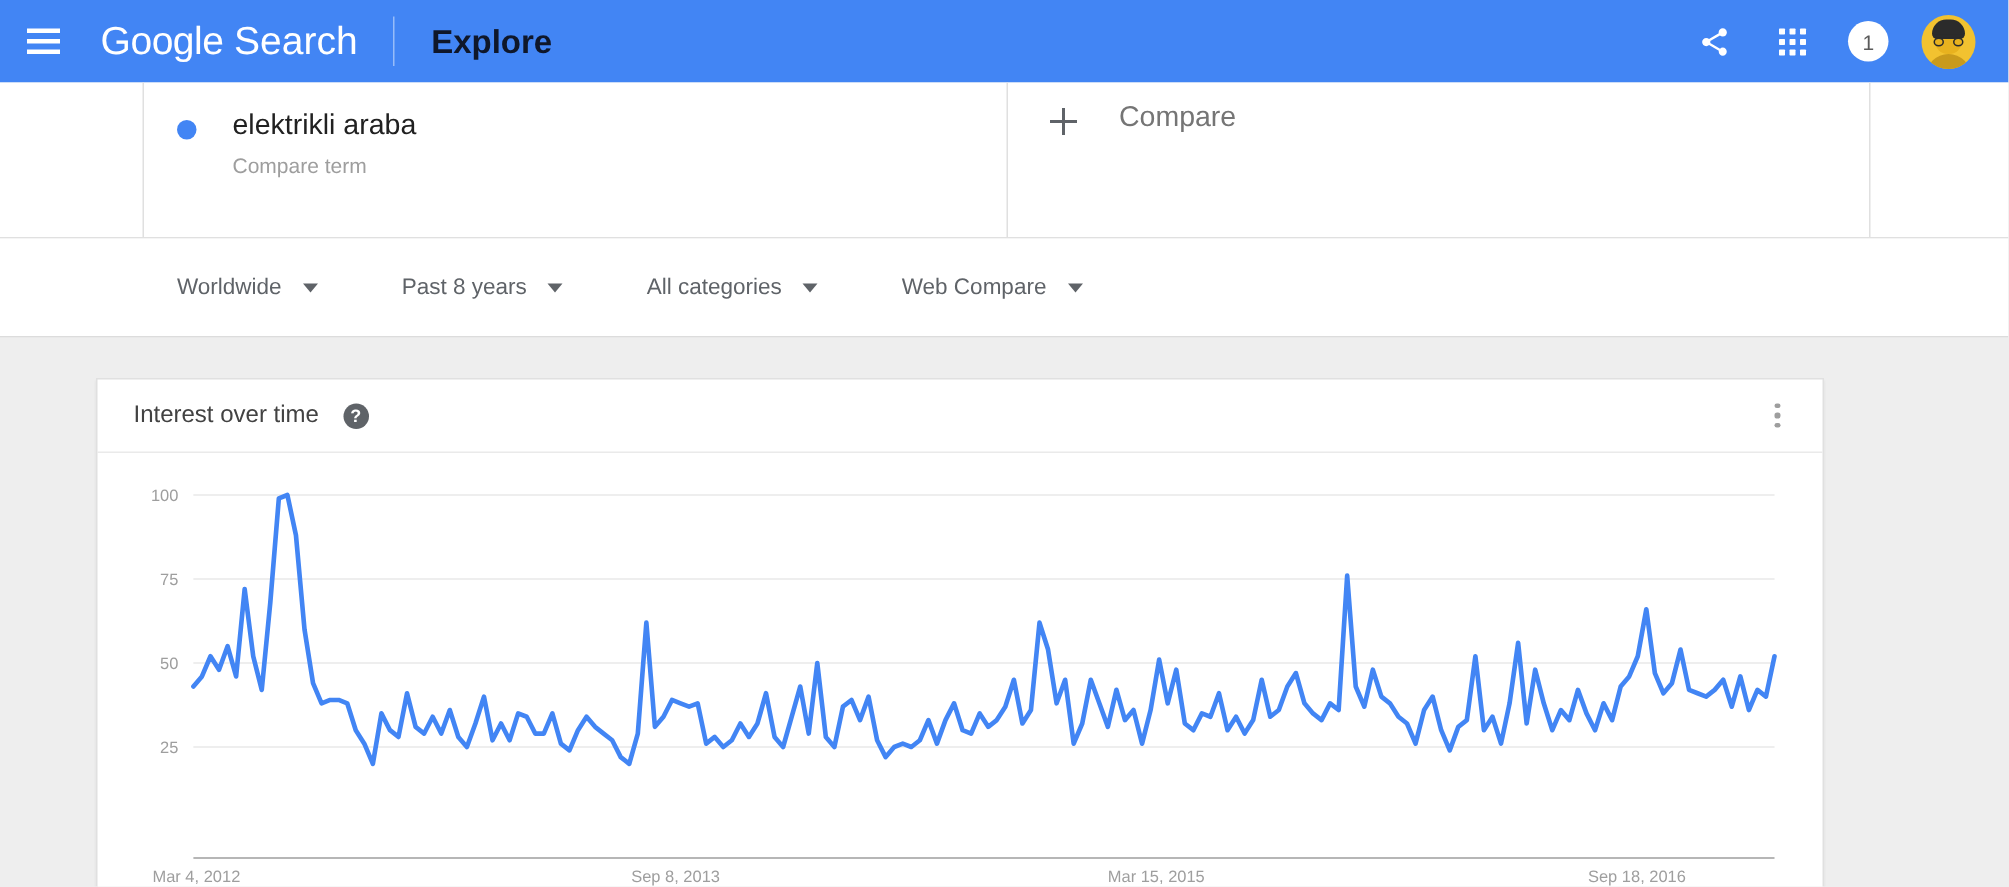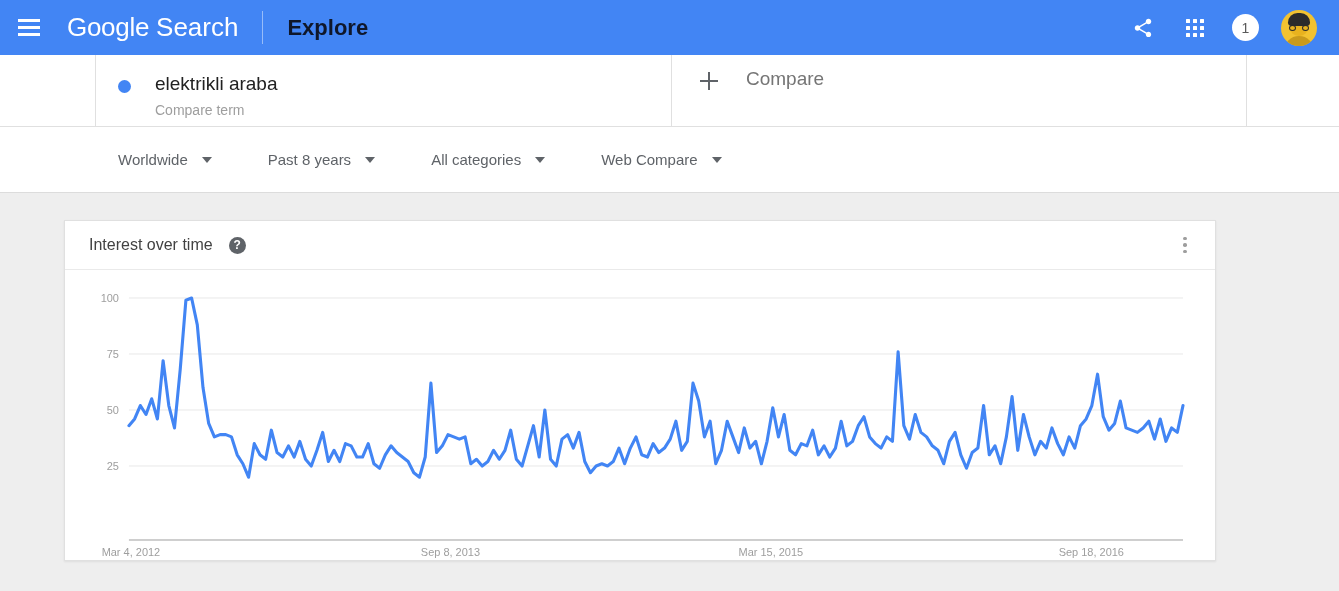--- a/index.html
+++ b/index.html
@@ -155,21 +155,21 @@
   .avatar .body {
     position: absolute;
     left: 3px; bottom: -5px;
     width: 30px; height: 15px;
     background: #c99a1c;
     border-radius: 15px 15px 0 0;
   }
 
   
   .terms-row {
-    height: 72px;
+    height: 104px;
     background: #ffffff;
     display: flex;
     border-bottom: 1px solid #e0e0e0;
     box-sizing: border-box;
   }
   .terms-pad { width: 95px; flex: none; }
   .term-cell {
     width: 576px;
     flex: none;
     border-left: 1px solid #e0e0e0;

